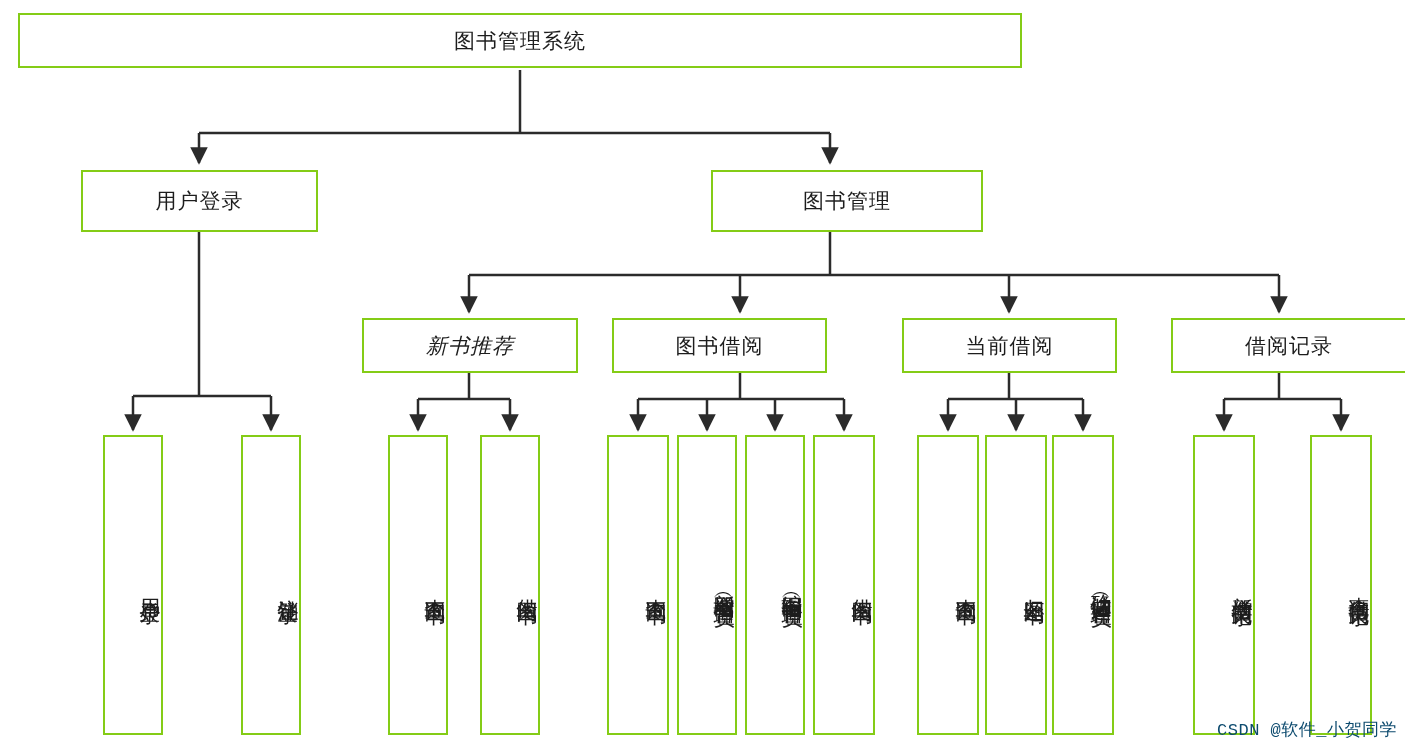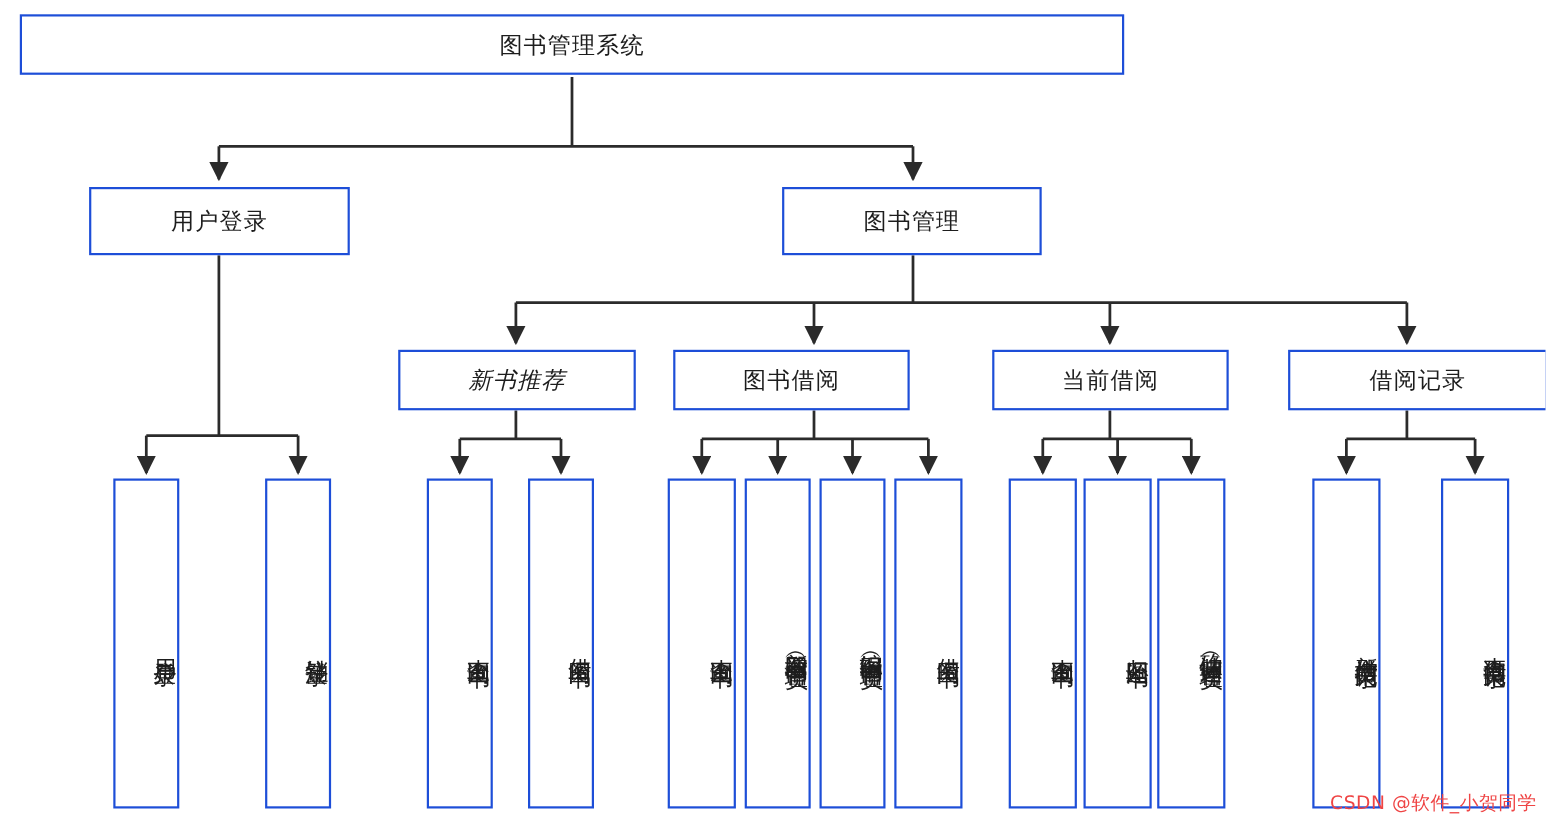--- a/index.html
+++ b/index.html
@@ -16,21 +16,21 @@
     height: 747px;
   }
   #edges {
     position: absolute;
     left: 0; top: 0;
     width: 1405px; height: 747px;
     pointer-events: none;
   }
   .node {
     position: absolute;
-    border: 2px solid #1d4ed8;
+    border: 2px solid #84cc16;
     background: #ffffff;
     display: flex;
     align-items: center;
     justify-content: center;
     color: #1d1d1d;
   }
   .node.horiz {
     font-size: 21px;
     letter-spacing: 1px;
   }
@@ -46,23 +46,24 @@
   .node.vert .vlabel {
     writing-mode: vertical-rl;
     text-orientation: upright;
     padding-top: 2px;
   }
   .watermark {
     position: absolute;
     right: 8px;
     bottom: 6px;
     font-size: 17px;
-    color: #ef4444;
+    color: #0c4a6e;
     letter-spacing: 0.5px;
     white-space: nowrap;
+    font-family: Liberation Mono, monospace;
   }
 </style>
 </head>
 <body>
 
 <div id="stage">
 
   <svg id="edges" viewBox="0 0 1405 747">
     <defs>
       <marker id="arrow" viewBox="0 0 10 10" refX="9" refY="5" markerWidth="7" markerHeight="7" orient="auto-start-reverse">
@@ -113,21 +114,21 @@
     </g>
   </svg>
 
   <div class="node horiz" style="left:18px; top:13px; width:1004px; height:55px;">
     <span>图书管理系统</span>
   </div>
 
   <div class="node horiz" style="left:81px; top:170px; width:237px; height:62px;">
     <span>用户登录</span>
   </div>
-  <div class="node horiz" style="left:711px; top:170px; width:236px; height:62px;">
+  <div class="node horiz" style="left:711px; top:170px; width:272px; height:62px;">
     <span>图书管理</span>
   </div>
 
   <div class="node horiz" style="left:362px; top:318px; width:216px; height:55px;font-style:italic;">
     <span>新书推荐</span>
   </div>
   <div class="node horiz" style="left:612px; top:318px; width:215px; height:55px;">
     <span>图书借阅</span>
   </div>
   <div class="node horiz" style="left:902px; top:318px; width:215px; height:55px;">

